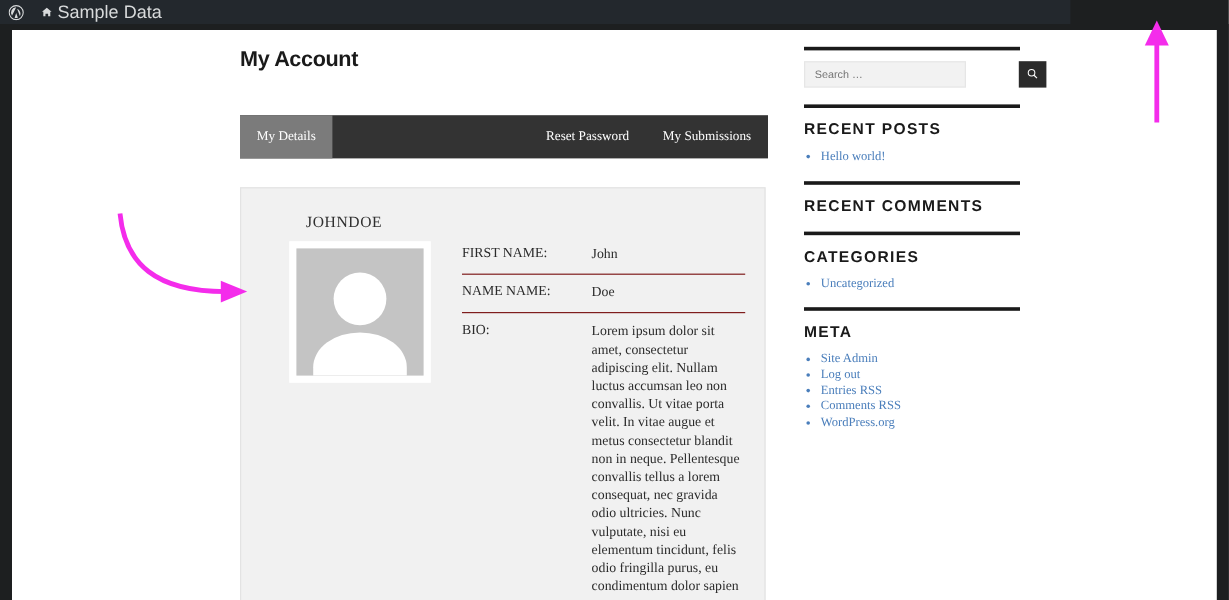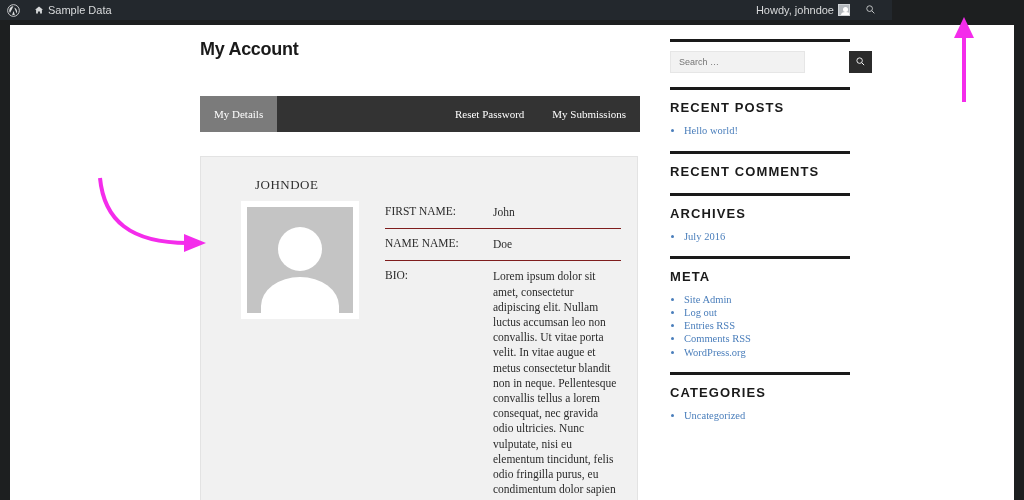--- a/index.html
+++ b/index.html
@@ -17,21 +17,21 @@
 
   
   .adminbar {
     position: absolute;
     top: 0; left: 0;
     width: 892px;
     height: 20px;
     background: #23282d;
     display: flex;
     align-items: center;
-    font-size: 11px;
+    font-size: 15px;
     color: #d8dadb;
     z-index: 40;
   }
   .ab-left { display: flex; align-items: center; }
   .ab-right {
     display: flex; align-items: center;
     margin-left: auto; padding-right: 8px;
   }
   .ab-item {
     display: flex; align-items: center;
@@ -290,34 +290,20 @@
           </svg>
       </span>
     </div>
     <div class="ab-item">
       <span class="home-icon">
         <svg width="10" height="10" viewBox="0 0 20 20">
             <path d="M10 3 L2 9.5 h2.2 V17 h3.6 v-4.2 h4.4 V17 h3.6 V9.5 H18 Z" fill="#d8dadb"></path>
           </svg>
       </span>
       <span>Sample Data</span>
-    </div>
-  </div>
-  <div class="ab-right">
-    <div class="ab-item">
-      <span>Howdy, johndoe</span>
-      <span class="ab-avatar"></span>
-    </div>
-    <div class="ab-item ab-search">
-      <span>
-        <svg width="11" height="11" viewBox="0 0 20 20">
-            <circle cx="8.4" cy="8.4" r="5.2" fill="none" stroke="#d8dadb" stroke-width="1.5"></circle>
-            <line x1="12.4" y1="12.4" x2="17" y2="17" stroke="#d8dadb" stroke-width="1.6"></line>
-          </svg>
-      </span>
     </div>
   </div>
 </div>
 
 <div class="page-frame">
   <div class="page">
 
     <div class="main-col">
       <div class="page-title">My Account</div>
 
@@ -380,48 +366,41 @@
         <ul>
           <li><span class="link">Hello world!</span></li>
         </ul>
       </div>
 
       <div class="widget">
         <div class="widget-rule"></div>
         <div class="widget-title">RECENT COMMENTS</div>
       </div>
 
+
       <div class="widget">
         <div class="widget-rule"></div>
-        <div class="widget-title">ARCHIVES</div>
+        <div class="widget-title">CATEGORIES</div>
         <ul>
-          <li><span class="link">July 2016</span></li>
+          <li><span class="link">Uncategorized</span></li>
         </ul>
       </div>
 
       <div class="widget">
         <div class="widget-rule"></div>
         <div class="widget-title">META</div>
         <ul>
           <li><span class="link">Site Admin</span></li>
           <li><span class="link">Log out</span></li>
           <li><span class="link">Entries RSS</span></li>
           <li><span class="link">Comments RSS</span></li>
           <li><span class="link">WordPress.org</span></li>
         </ul>
       </div>
 
-      <div class="widget">
-        <div class="widget-rule"></div>
-        <div class="widget-title">CATEGORIES</div>
-        <ul>
-          <li><span class="link">Uncategorized</span></li>
-        </ul>
-      </div>
-
     </div>
 
   </div>
 </div>
 
 <svg class="annot" viewBox="0 0 1024 500">
   <g>
     <path d="M100 178 C 104 220, 130 243, 188 243" fill="none" stroke="#f42ceb" stroke-width="4"></path>
     <polygon points="206,243 184,234 184,252" fill="#f42ceb"></polygon>
   </g>

